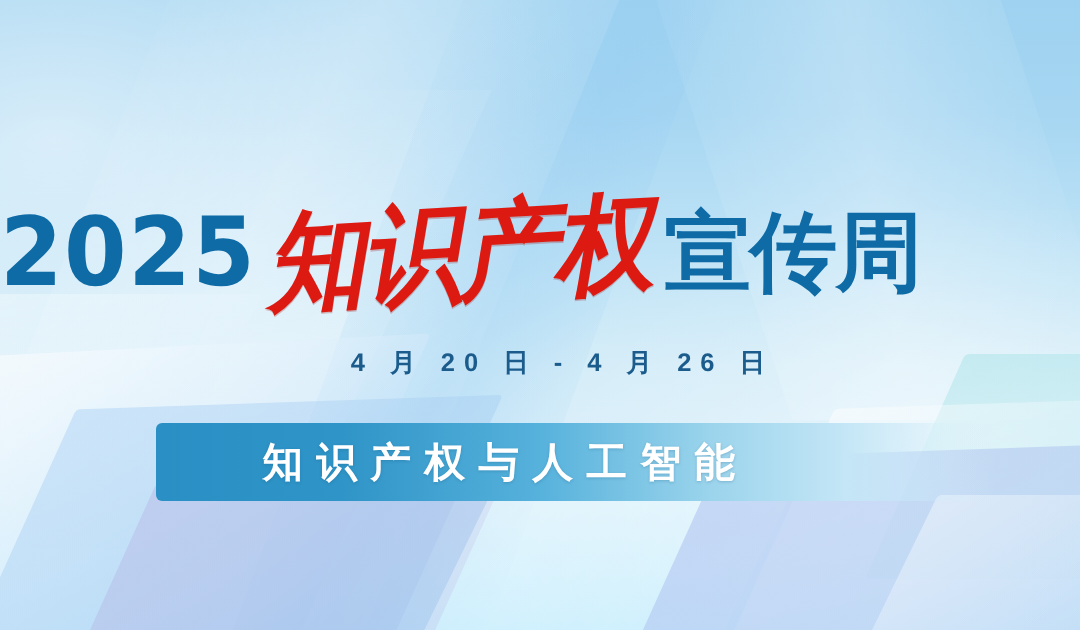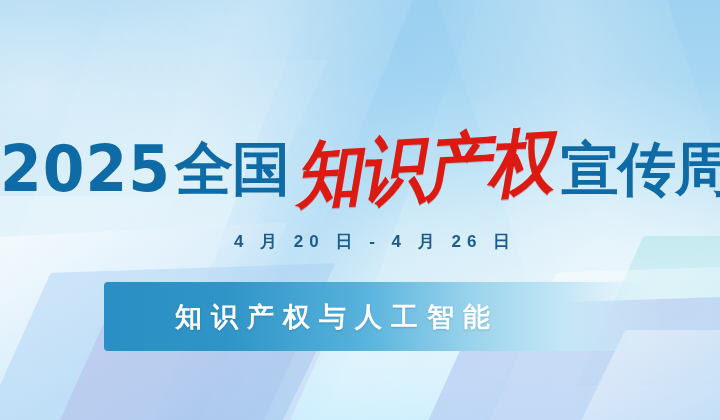--- a/index.html
+++ b/index.html
@@ -281,21 +281,21 @@
     text-indent: 6px;
     padding-left: 24px;
   }
 
   
   .theme-bar {
     position: absolute;
     left: 104px;
     top: 282px;
     width: 560px;
-    height: 69px;
+    height: 52px;
     border-radius: 4px 0 0 4px;
     background: linear-gradient(to right,
                 #2a8fc4 0%,
                 #2f94c7 22%,
                 #57b2dc 46%,
                 #9bd4ec 66%,
                 #c4e6f6 82%,
                 rgba(210, 238, 250, 0.25) 94%,
                 rgba(210, 238, 250, 0) 100%);
     display: flex;
@@ -331,21 +331,20 @@
     <div class="shape panel panel-l3"></div>
     <div class="shape accent-1"></div>
     <div class="shape panel panel-r3"></div>
     <div class="shape panel panel-r2"></div>
     <div class="shape panel panel-r1"></div>
     <div class="shape panel panel-r4"></div>
   </div>
 
   <div class="headline">
     <span class="hl-year">2025</span>
-    <span class="hl-cn-a">全国</span>
     <span class="hl-red">知识产权</span>
     <span class="hl-cn-b">宣传周</span>
   </div>
 
   <div class="dateline">4 月 20 日  -  4 月 26 日</div>
 
   <div class="theme-bar">
     <span class="theme-text">知识产权与人工智能</span>
   </div>
 

